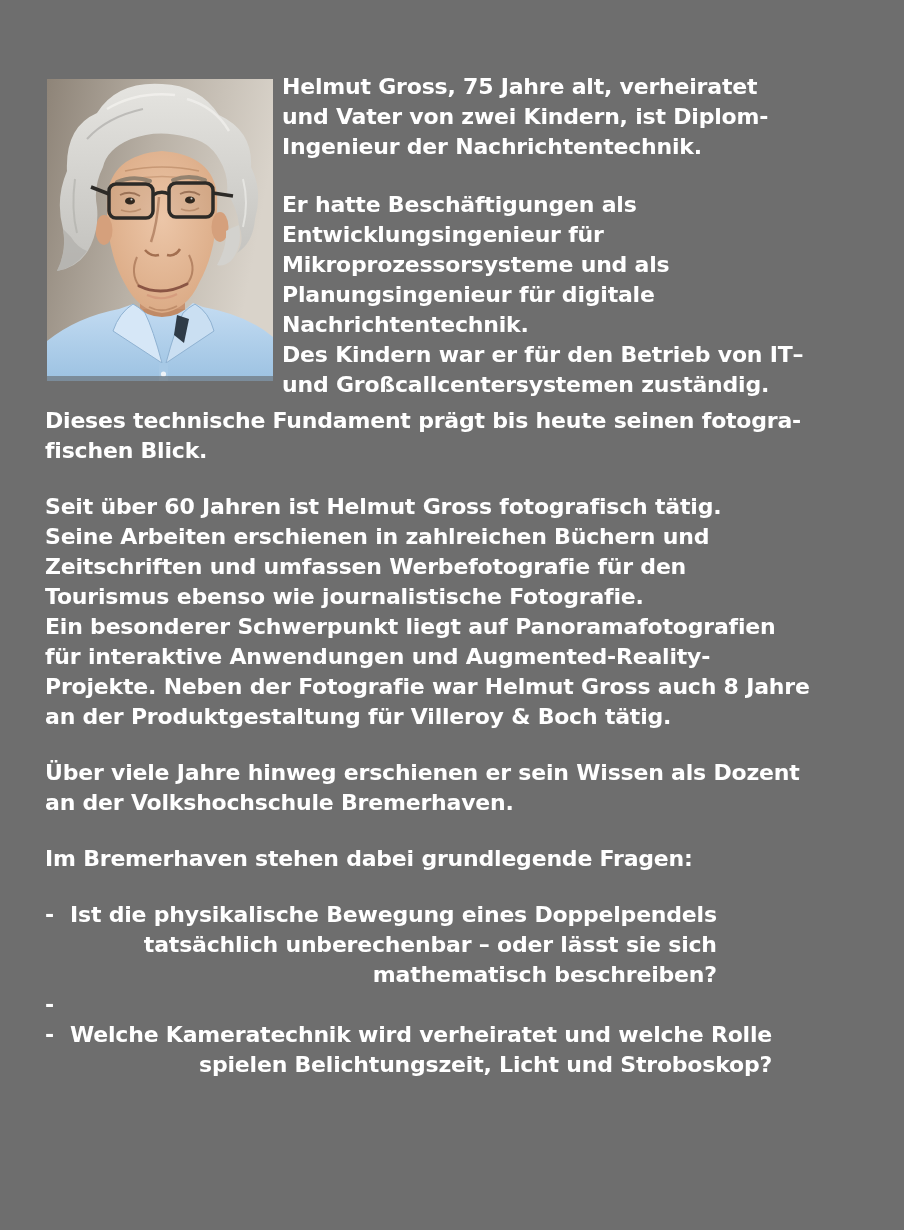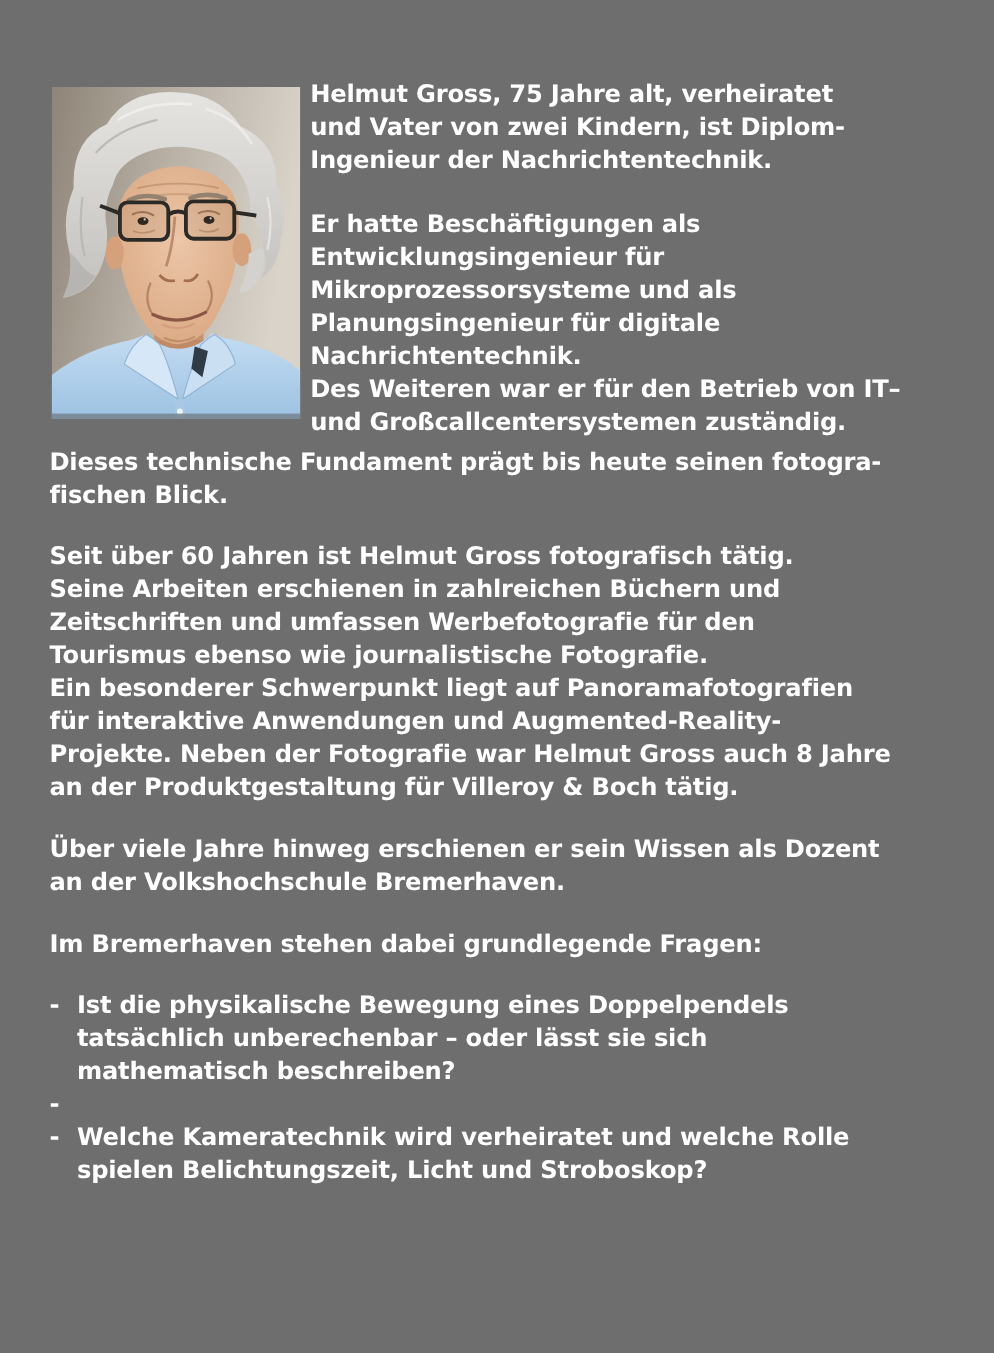--- a/index.html
+++ b/index.html
@@ -29,21 +29,21 @@
     font-size:22px;line-height:30px;letter-spacing:-0.2px;
     white-space:pre;
   }
   .intro .para{margin-bottom:28px;}
   .bullets{margin:0;}
   .bullet{
     display:flex;align-items:flex-start;
     font-size:22px;line-height:30px;letter-spacing:-0.2px;
   }
   .bullet .marker{flex:none;width:25px;}
-  .bullet .btext{white-space:pre;}
+  .bullet .btext{white-space:pre;text-align:right;}
 </style>
 </head>
 <body>
 
 <div class="page">
 
   <figure class="photo">
     <svg viewBox="0 0 226 302" xmlns="http://www.w3.org/2000/svg">
       <defs>
         <linearGradient id="bgGrad" x1="0" y1="0" x2="1" y2="0.25">
@@ -135,21 +135,21 @@
 
   <div class="intro">
     <p class="para">Helmut Gross, 75 Jahre alt, verheiratet
 und Vater von zwei Kindern, ist Diplom-
 Ingenieur der Nachrichtentechnik.</p>
     <p class="para">Er hatte Beschäftigungen als
 Entwicklungsingenieur für
 Mikroprozessorsysteme und als
 Planungsingenieur für digitale
 Nachrichtentechnik.
-Des Weiteren war er für den Betrieb von IT–
+Des Kindern war er für den Betrieb von IT–
 und Großcallcentersystemen zuständig.</p>
   </div>
 
   <div class="main">
     <p class="para">Dieses technische Fundament prägt bis heute seinen fotogra-
 fischen Blick.</p>
     <p class="para">Seit über 60 Jahren ist Helmut Gross fotografisch tätig.
 Seine Arbeiten erschienen in zahlreichen Büchern und
 Zeitschriften und umfassen Werbefotografie für den
 Tourismus ebenso wie journalistische Fotografie.

